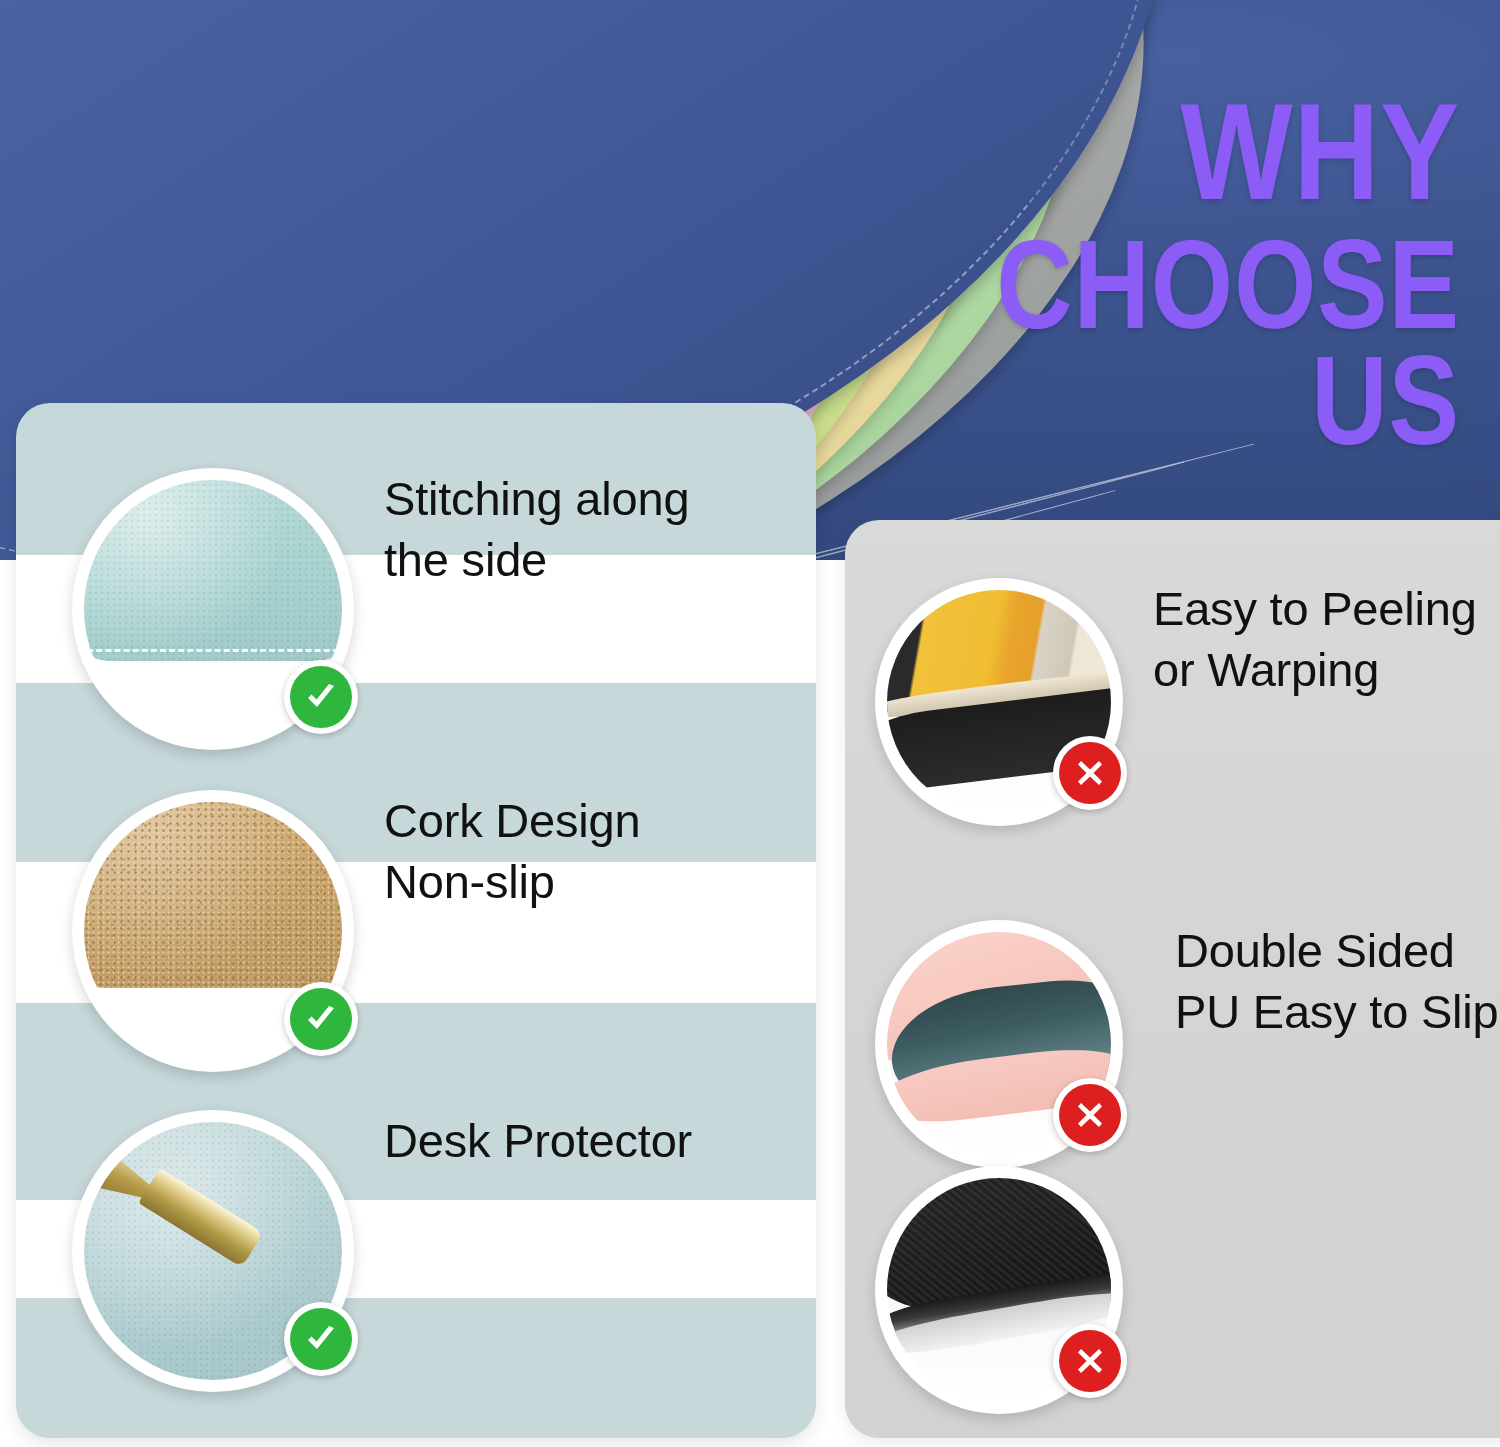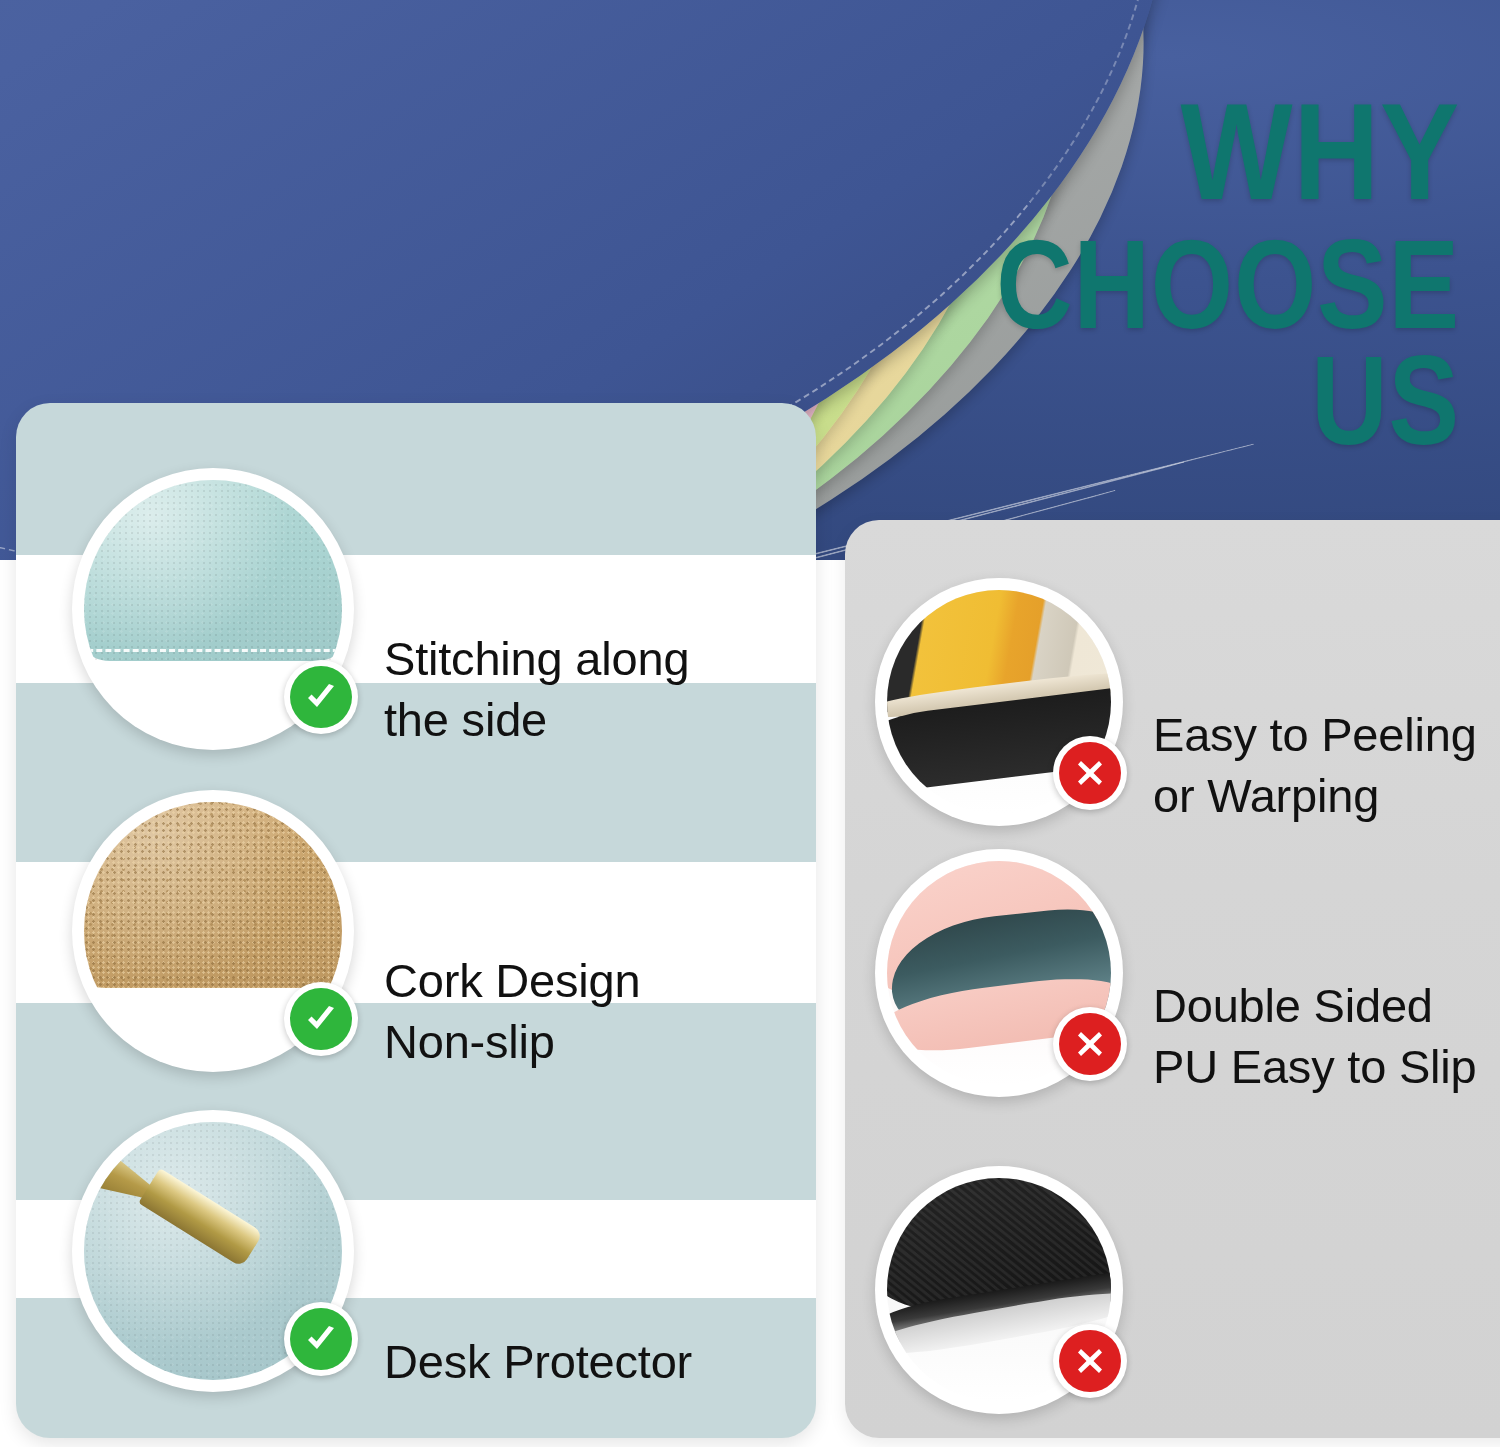--- a/index.html
+++ b/index.html
@@ -97,21 +97,21 @@
     background:linear-gradient(160deg,#8a6a4a,#6e5135);
     transform:rotate(-22deg);
     border-radius:40% 40% 6% 6%;
   }
 
   
   .title{
     position:absolute;right:40px;top:88px;
     width:620px;
     text-align:right;
-    color:#0f766e;
+    color:#8b5cf6;
     font-family:"Liberation Sans", sans-serif;
     font-weight:bold;
     line-height:.92;
     letter-spacing:1px;
     text-shadow:0 2px 6px rgba(0,0,0,.18);
   }
   .title .l1{
     display:block;font-size:138px;
     transform:scaleX(.86);transform-origin:100% 50%;
   }
@@ -133,21 +133,21 @@
   }
   .panel-cons{
     position:absolute;left:845px;top:520px;width:700px;height:918px;
     border-radius:34px 34px 34px 34px;
     background:linear-gradient(180deg,#d9d9d9 0%,#d5d5d5 40%,#d2d2d2 100%);
     overflow:hidden;
     box-shadow:0 6px 18px rgba(0,0,0,.08);
   }
 
   
-  .row{position:absolute;display:flex;align-items:flex-end;}
+  .row{position:absolute;display:flex;align-items:flex-start;}
 
   .thumb{
     position:relative;
     width:282px;height:282px;
     border-radius:50%;
     background:#ffffff;
     padding:12px;
     box-sizing:border-box;
     box-shadow:0 5px 14px rgba(0,0,0,.16);
     flex:0 0 auto;
@@ -439,21 +439,21 @@
           <svg width="36" height="36" viewBox="0 0 36 36" aria-hidden="true">
             <path d="M9 6 L18 14.5 L27 6 L30 9.5 L21.5 18 L30 26.5 L27 30 L18 21.5 L9 30 L6 26.5 L14.5 18 L6 9.5 Z" fill="#ffffff"></path>
           </svg>
         </div>
       </div>
     </div>
     <div class="label cons">Easy to Peeling
 or Warping</div>
   </div>
 
-  <div class="row" style="left:875px;top:849px;">
+  <div class="row" style="left:875px;top:920px;gap:22px;">
     <div class="thumb" style="width:248px;height:248px;">
       <div class="thumb-inner">
         <div class="art art-pu">
           <div class="pink"></div>
           <div class="teal"></div>
           <div class="edge"></div>
         </div>
       </div>
       <div class="badge no">
         <div class="disc">

